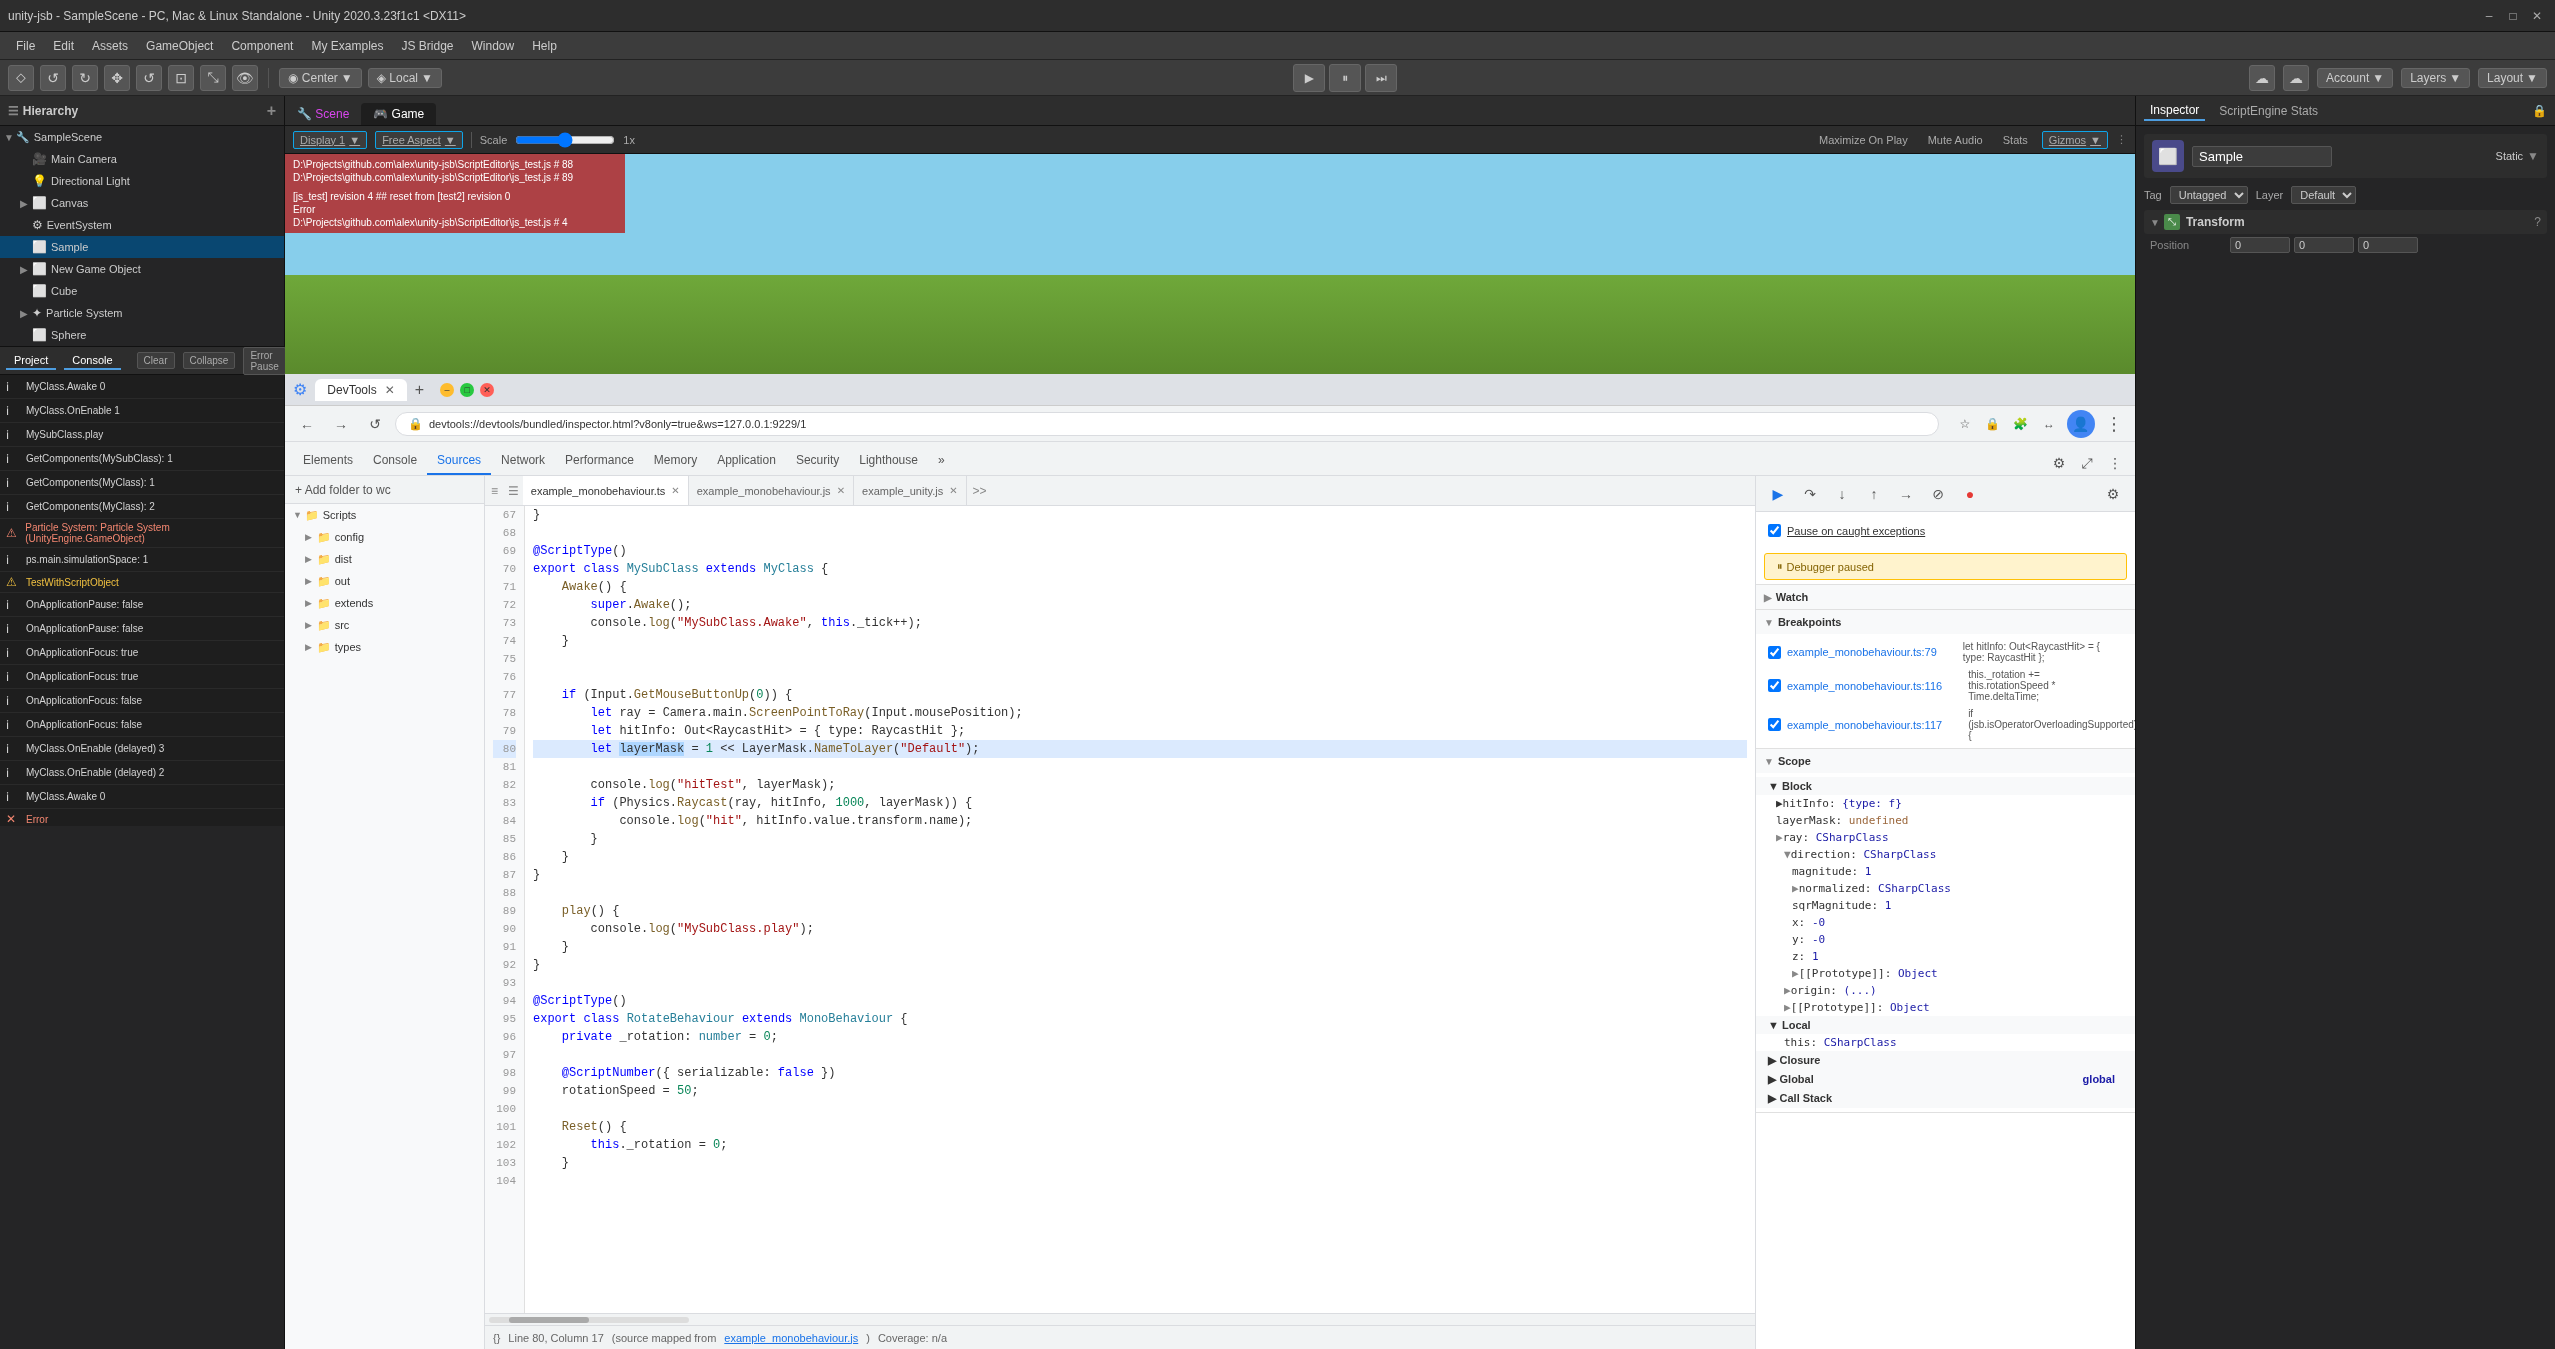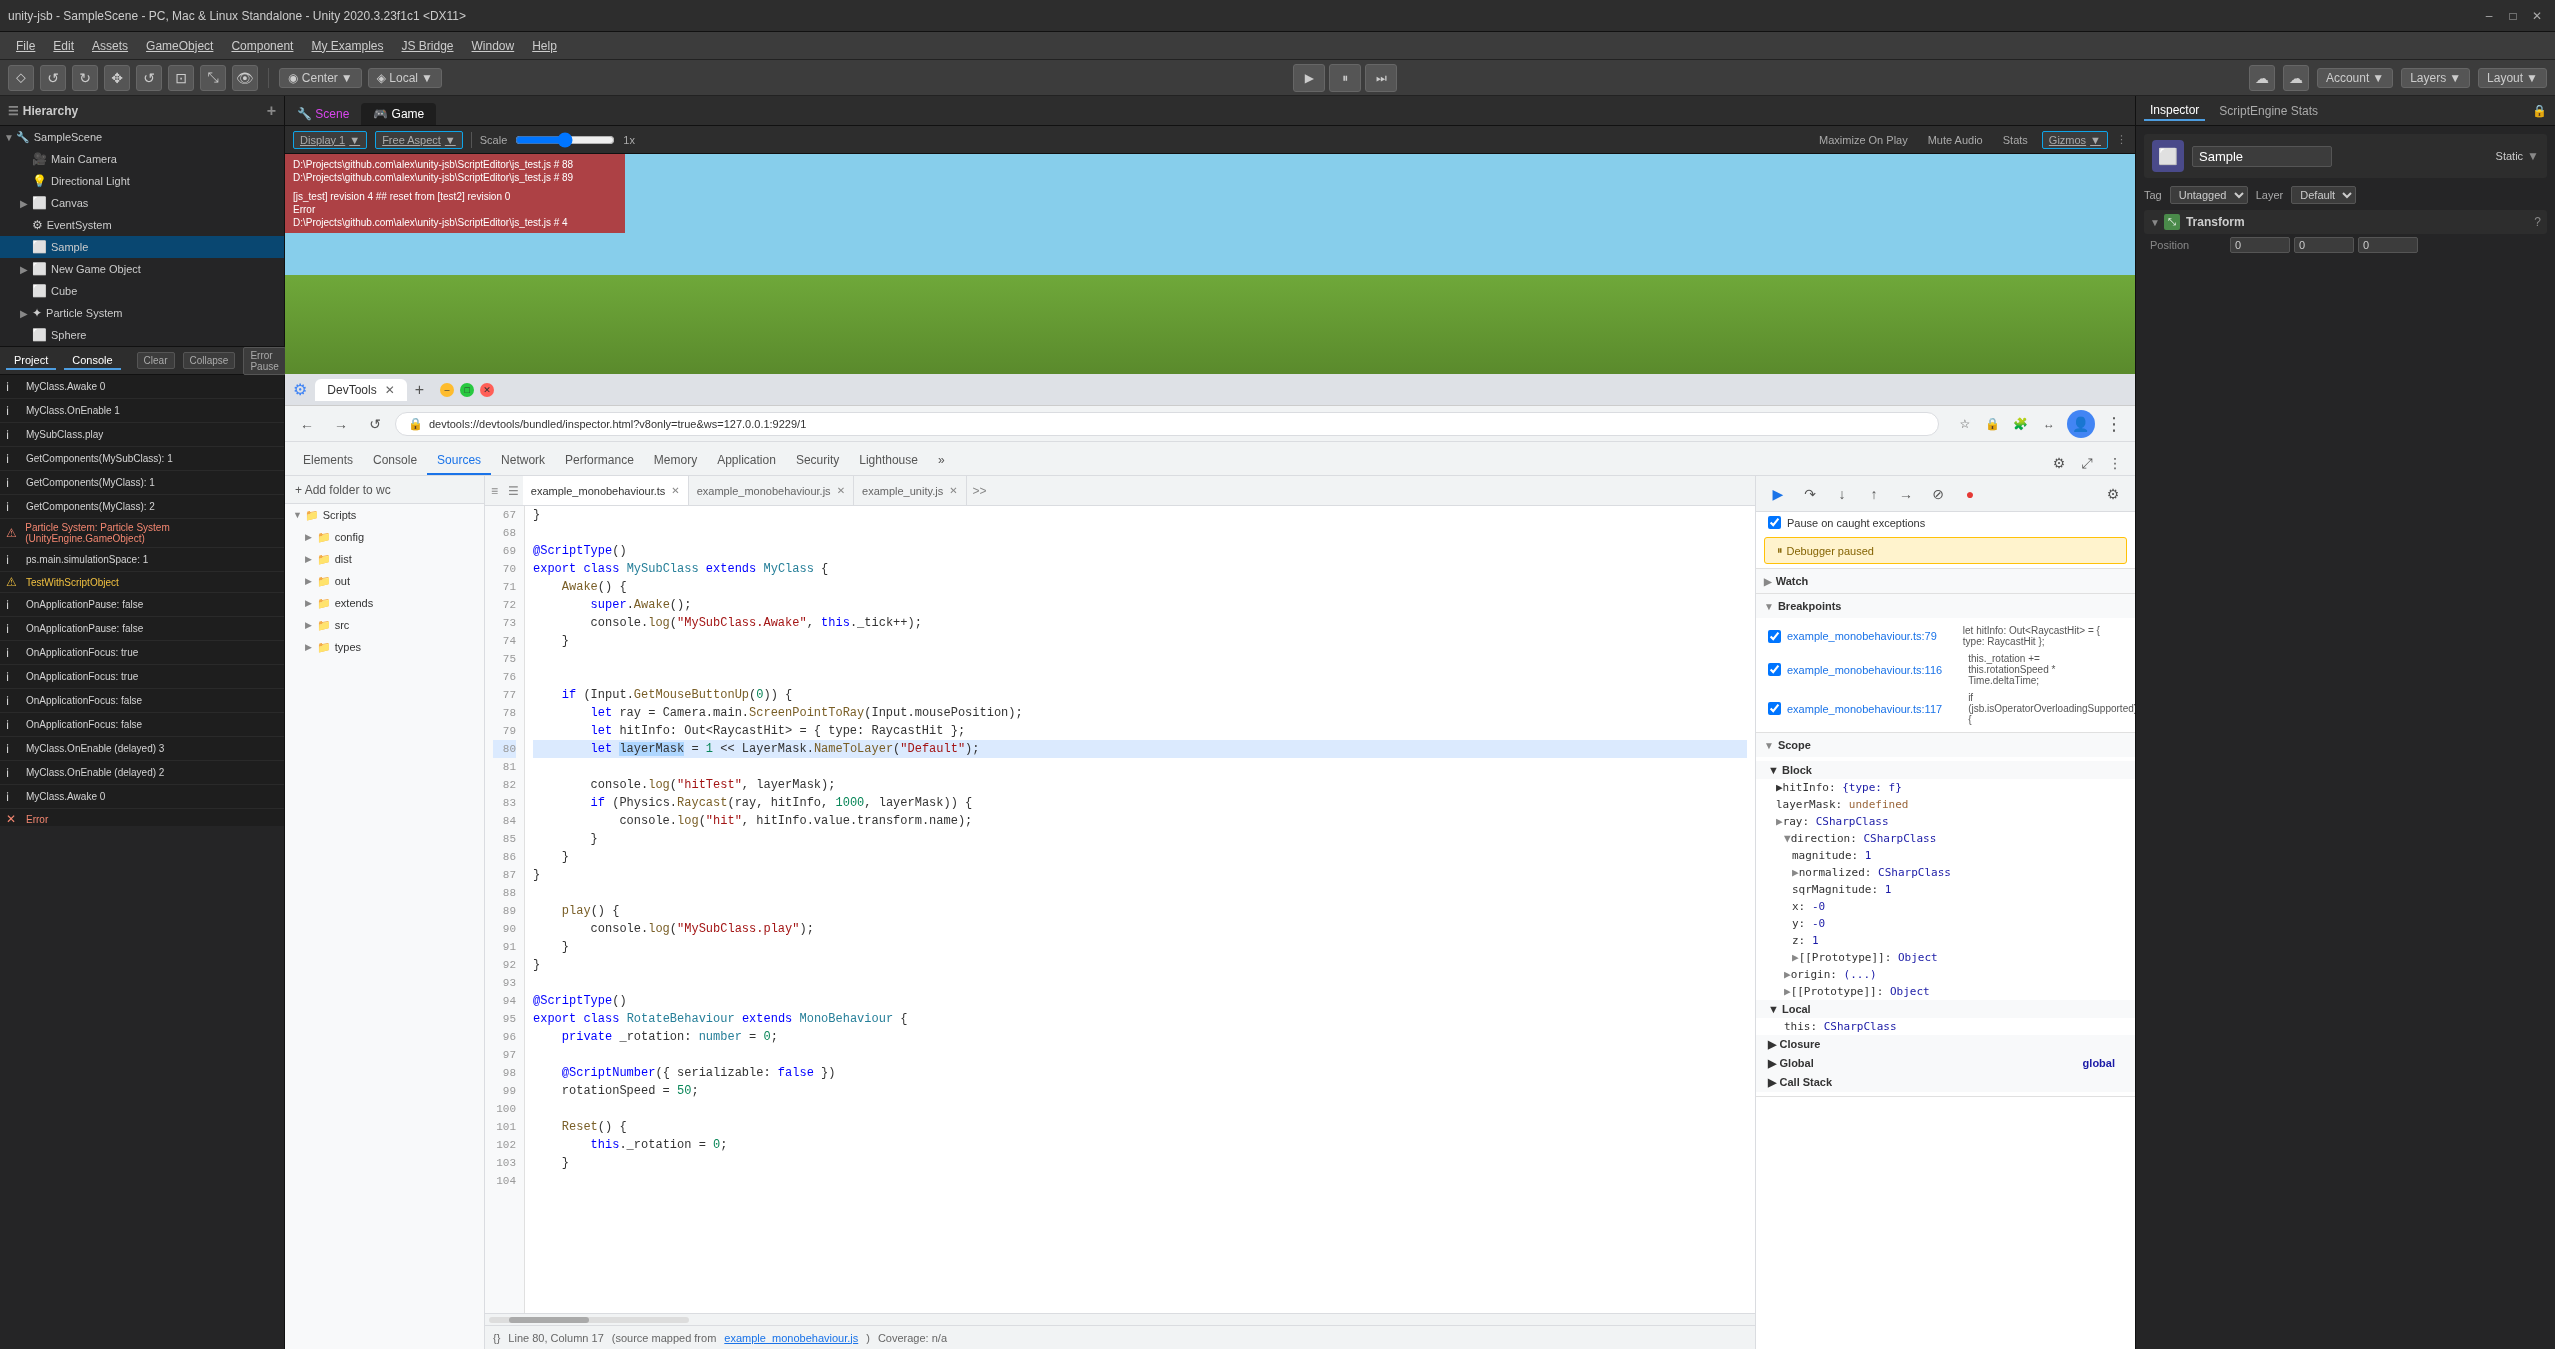--- a/index.html
+++ b/index.html
@@ -28,21 +28,20 @@
       align-items: center;
       padding: 0 8px;
       gap: 2px;
       border-bottom: 1px solid #222;
     }
     #menu-bar span {
       padding: 2px 8px;
       color: #ccc;
       cursor: pointer;
       font-size: 12px;
-      text-decoration: underline;
     }
 
     
     #toolbar {
       background: #3c3c3c;
       height: 36px;
       display: flex;
       align-items: center;
       padding: 0 8px;
       gap: 6px;
@@ -400,23 +399,24 @@
       color: #333;
       font-weight: 600;
       background: #f8f9fa;
     }
     .dbg-section-header .arrow { color: #888; margin-right: 4px; font-size: 10px; }
     .dbg-section-content { padding: 4px 0; }
 
     .dbg-checkbox-row {
       display: flex;
       align-items: center;
-      padding: 4px 12px;
+      padding: 12px 12px;
       font-size: 11px;
       color: #333;
+      text-decoration: underline;
     }
     .dbg-checkbox-row input[type=checkbox] { margin-right: 6px; }
     .dbg-paused-notice {
       background: #fff3cd;
       border: 1px solid #ffc107;
       padding: 6px 12px;
       margin: 4px 8px;
       border-radius: 3px;
       font-size: 11px;
       color: #856404;

